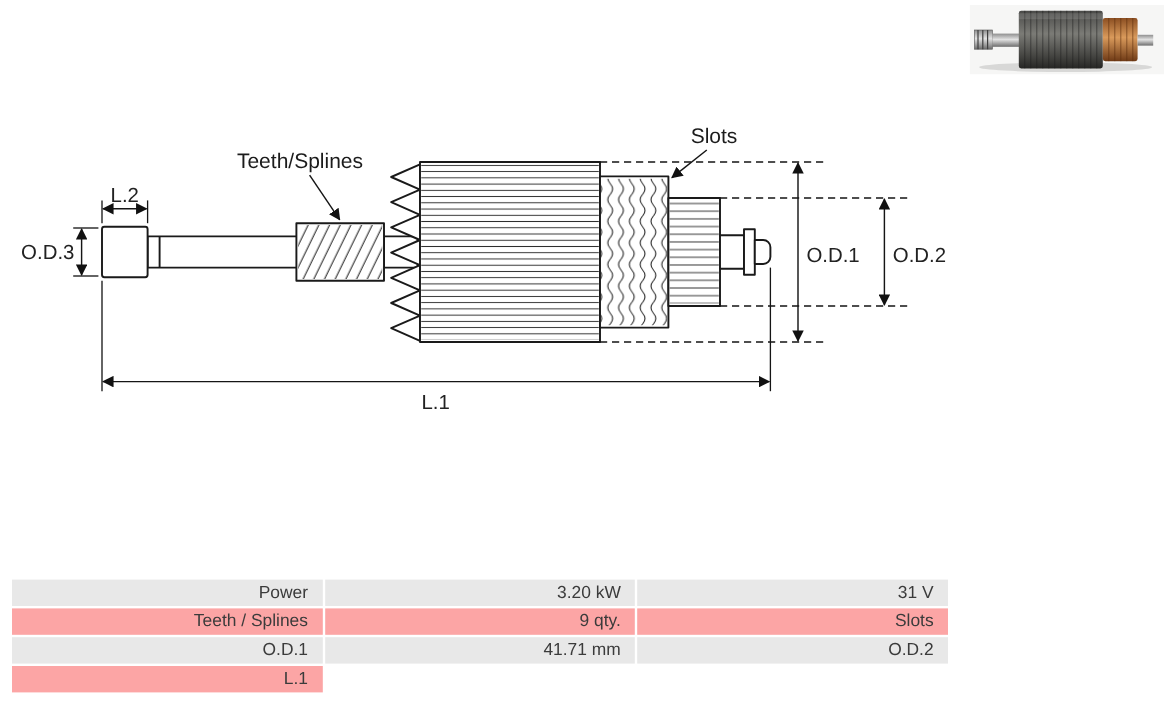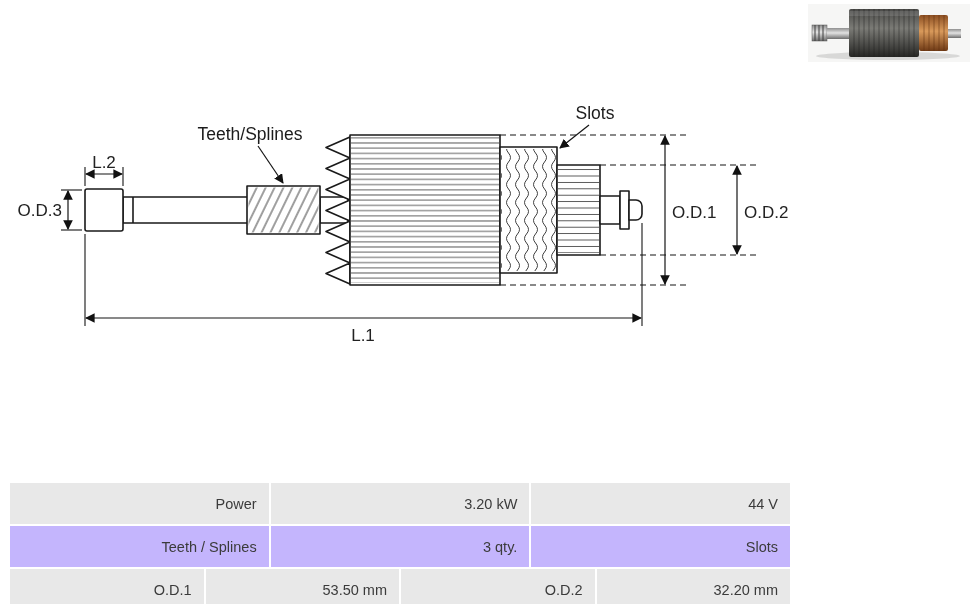--- a/index.html
+++ b/index.html
@@ -8,25 +8,25 @@
   .screen { position:relative; width:976px; height:604px; background:#fff; }
 
   .drawing { position:absolute; left:0; top:0; }
   .photo   { position:absolute; left:808px; top:4px; }
 
   .dim-text text { font-family:"Liberation Sans", sans-serif; font-size:17px; fill:#222; }
   .dim-text text.big { font-size:17.5px; fill:#1c1c1c; }
 
   .spec-table { position:absolute; left:10px; top:483px; width:780px;
                 display:flex; flex-direction:column; gap:2px; }
-  .spec-row  { display:flex; gap:2px; height:41px; }
+  .spec-row  { display:flex; gap:2px; height:22px; }
   .cell { flex:1 1 0; display:flex; align-items:center; justify-content:flex-end;
           padding-right:12px; font-size:14.5px; color:#3b3b3b; }
   .row-a .cell { background:#e8e8e8; }
-  .row-b .cell { background:#c4b5fd; }
+  .row-b .cell { background:#fca5a5; }
   .cell.empty { background:#ffffff; }
 </style>
 </head>
 <body>
 
 <div class="screen">
 
   <svg class="drawing" viewBox="0 0 800 360" width="800" height="360">
     <defs>
       <marker id="arrE" viewBox="0 0 10 10" refX="9" refY="5" markerWidth="8" markerHeight="8" orient="auto-start-reverse">
@@ -155,32 +155,31 @@
         <line x1="131" y1="11" x2="131" y2="47"></line>
       <line x1="136" y1="11" x2="136" y2="47"></line>
     </g>
     <rect x="140" y="25" width="13" height="9" fill="url(#steelG)"></rect>
   </svg>
 
   <div class="spec-table">
     <div class="spec-row row-a">
       <div class="cell">Power</div>
       <div class="cell">3.20 kW</div>
-      <div class="cell">44 V</div>
+      <div class="cell">31 V</div>
     </div>
     <div class="spec-row row-b">
       <div class="cell">Teeth / Splines</div>
-      <div class="cell">3 qty.</div>
+      <div class="cell">9 qty.</div>
       <div class="cell">Slots</div>
     </div>
     <div class="spec-row row-a">
       <div class="cell">O.D.1</div>
-      <div class="cell">53.50 mm</div>
+      <div class="cell">41.71 mm</div>
       <div class="cell">O.D.2</div>
-      <div class="cell">32.20 mm</div>
     </div>
     <div class="spec-row row-b">
       <div class="cell">L.1</div>
       <div class="cell empty"></div>
       <div class="cell empty"></div>
     </div>
   </div>
 
 </div>
 

